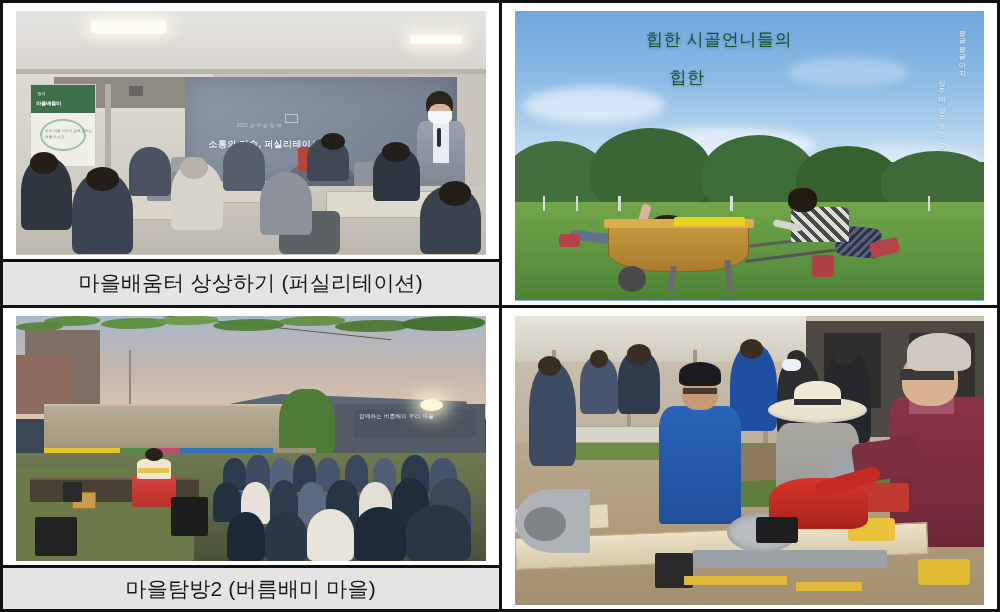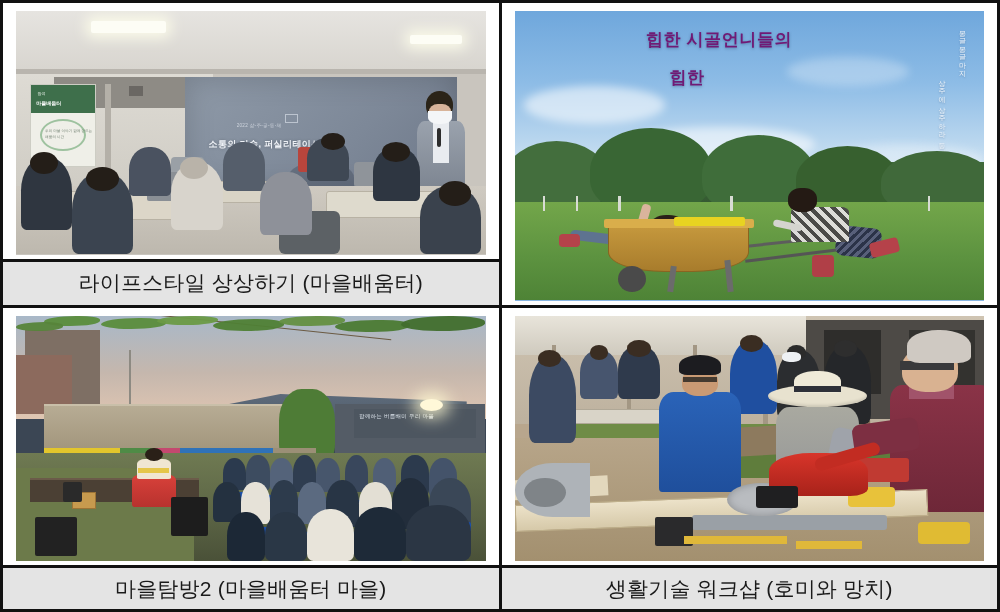--- a/index.html
+++ b/index.html
@@ -210,21 +210,21 @@
   .p2 .cloud {
     position:absolute; background:rgba(255,255,255,.55);
     border-radius:50%; filter:blur(4px);
   }
   .p2 .cl1 { left:2%;  top:26%; width:30%; height:13%; }
   .p2 .cl2 { left:24%; top:40%; width:40%; height:12%; }
   .p2 .cl3 { left:58%; top:16%; width:26%; height:10%; opacity:.5; }
   .p2 .cl4 { left:0%;  top:50%; width:48%; height:12%; opacity:.7; }
   .p2 .cl5 { left:66%; top:46%; width:34%; height:11%; opacity:.6; }
   .p2 .hand-line {
-    position:absolute; color:#701a75; font-weight:700;
+    position:absolute; color:#14532d; font-weight:400;
     text-shadow:0 1px 3px rgba(40,70,110,.45);
     white-space:nowrap; letter-spacing:.6px;
   }
   .p2 .hl1 { left:28%; top:6%;  font-size:17px; }
   .p2 .hl2 { left:33%; top:19%; font-size:17px; }
   .p2 .hl3 { left:28%; top:31%; font-size:21px; }
   .p2 .hl-sub {
     position:absolute; left:44%; top:49%;
     font-size:6px; color:#eef4fb; text-align:center; line-height:1.7;
     text-shadow:0 1px 2px rgba(40,70,110,.4);
@@ -773,21 +773,21 @@
         <div class="head-dark h3"></div>
         <div class="person pi"></div>
         <div class="person pb"></div>
         <div class="head-dark h2"></div>
         <div class="person pa"></div>
         <div class="head-dark h1"></div>
         <div class="person ph"></div>
         <div class="head-dark h6"></div>
       </div>
     </div>
-    <div class="caption">라이프스타일 상상하기 (마을배움터)</div>
+    <div class="caption">마을배움터 상상하기 (퍼실리테이션)</div>
   </div>
 
   <div class="cell row-top">
     <div class="photo-wrap">
       <div class="photo p2">
         <div class="sky"></div>
         <div class="cloud cl1"></div>
         <div class="cloud cl2"></div>
         <div class="cloud cl3"></div>
         <div class="cloud cl4"></div>
@@ -935,21 +935,21 @@
         <div class="stool st8"></div>
         <div class="stool st9"></div>
 
         <div class="aud c1s"></div>
         <div class="aud c2s"></div>
         <div class="aud c3s"></div>
         <div class="aud c4s"></div>
         <div class="aud c5s"></div>
       </div>
     </div>
-    <div class="caption">마을탐방2 (마을배움터 마을)</div>
+    <div class="caption">마을탐방2 (버름배미 마을)</div>
   </div>
 
   <div class="cell row-bottom">
     <div class="photo-wrap">
       <div class="photo p4">
         <div class="bg-bld"></div>
         <div class="bld-dark"></div>
         <div class="bld-win"></div>
         <div class="bld-win b"></div>
         <div class="canopy"></div>
@@ -1015,16 +1015,15 @@
           <div class="handle"></div>
           <div class="battery"></div>
         </div>
         <div class="saw-left"></div>
         <div class="saw-left2"></div>
         <div class="clamp"></div>
         <div class="yellow-bit yb1"></div>
         <div class="yellow-bit yb2"></div>
       </div>
     </div>
-    <div class="caption">생활기술 워크샵 (호미와 망치)</div>
   </div>
 
 </div>
 
 </body></html>

